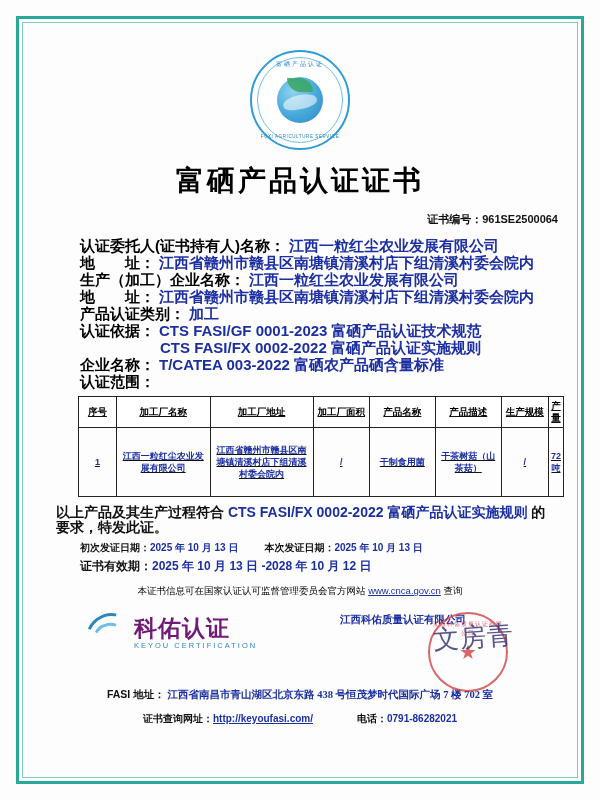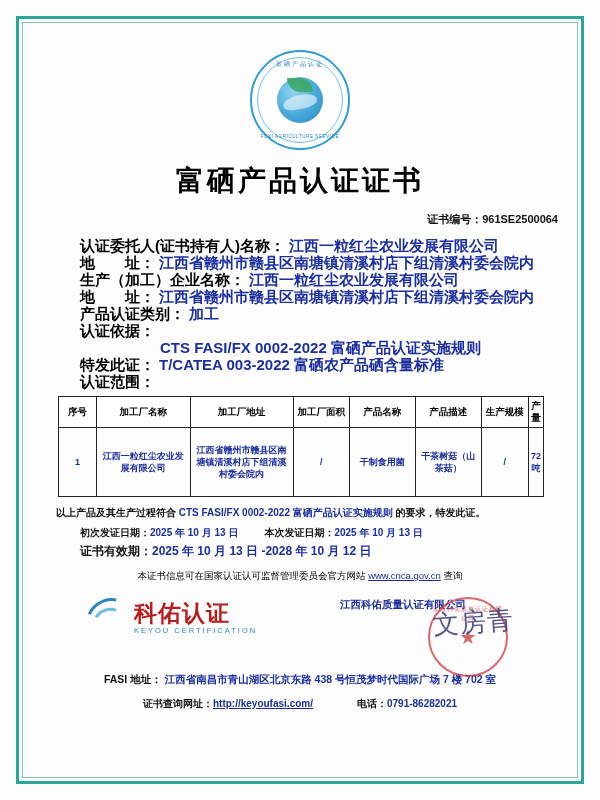--- a/index.html
+++ b/index.html
@@ -149,24 +149,25 @@
     font-weight: bold;
     color: #1c2fa0;
     margin-left: 4px;
   }
   .findent {
     padding-left: 76px;
   }
 
   
   .scope-table {
-    margin: 6px 10px 0 24px;
+    margin: 6px 10px 0 44px;
     border-collapse: collapse;
     width: calc(100% - 46px);
     font-size: 9px;
+    text-decoration: underline;
   }
   .scope-table th, .scope-table td {
     border: 1px solid #222;
     text-align: center;
     vertical-align: middle;
     padding: 3px 2px;
     line-height: 12px;
   }
   .scope-table th {
     font-weight: bold;
@@ -185,21 +186,21 @@
   .c2 { width: 22%; }
   .c3 { width: 12%; }
   .c4 { width: 14%; }
   .c5 { width: 14%; }
   .c6 { width: 12%; }
   .c7 { width: 10%; }
 
   
   .statement {
     margin: 8px 12px 0 22px;
-    font-size: 10px;
+    font-size: 14px;
     line-height: 15px;
     font-weight: bold;
   }
   .statement .blue { color: #1c2fa0; }
   .date-row {
     display: flex;
     margin: 6px 0 0 46px;
     font-size: 10px;
     font-weight: bold;
     text-align: right;
@@ -259,21 +260,21 @@
     transform: rotate(-20deg);
     border-color: #6cc0e6 transparent transparent transparent;
   }
   .keyou-text {
     margin-left: 6px;
   }
   .keyou-cn {
     font-family: "DejaVu Serif", serif;
     font-weight: bold;
     font-size: 23px;
-    color: #b91c1c;
+    color: #701a75;
     letter-spacing: 1px;
     line-height: 26px;
   }
   .keyou-en {
     font-size: 7.5px;
     color: #2e86c1;
     letter-spacing: 2px;
   }
 
   .org-block {
@@ -325,21 +326,21 @@
     transform: rotate(-4deg);
     letter-spacing: 1px;
   }
 
   .addr-line {
     text-align: center;
     font-size: 10.5px;
     font-weight: bold;
     margin-top: 2px;
   }
-  .addr-line .blue { color: #1c2fa0; }
+  .addr-line .blue { color: #1c2fa0; font-family: Liberation Serif, serif; }
   .bottom-row {
     display: flex;
     justify-content: center;
     gap: 44px;
     font-size: 10px;
     font-weight: bold;
     margin-top: 10px;
   }
   .bottom-row .blue { color: #1c2fa0; text-decoration: underline; text-align: right; }
   .bottom-row .plain { color: #1c2fa0; text-decoration: none; }
@@ -385,26 +386,27 @@
       <div class="frow">
         <span class="flabel">地　　址：</span>
         <span class="fvalue">江西省赣州市赣县区南塘镇清溪村店下组清溪村委会院内</span>
       </div>
       <div class="frow">
         <span class="flabel">产品认证类别：</span>
         <span class="fvalue">加工</span>
       </div>
       <div class="frow">
         <span class="flabel">认证依据：</span>
+        <span class="fvalue">CTS FASI/GF 0001-2023 富硒产品认证技术规范</span>
       </div>
       <div class="frow findent">
         <span class="fvalue">CTS FASI/FX 0002-2022 富硒产品认证实施规则</span>
       </div>
       <div class="frow">
-        <span class="flabel">特发此证：</span>
+        <span class="flabel">企业名称：</span>
         <span class="fvalue">T/CATEA 003-2022 富硒农产品硒含量标准</span>
       </div>
       <div class="frow">
         <span class="flabel">认证范围：</span>
       </div>
     </div>
 
     <table class="scope-table">
       <thead>
         <tr>

